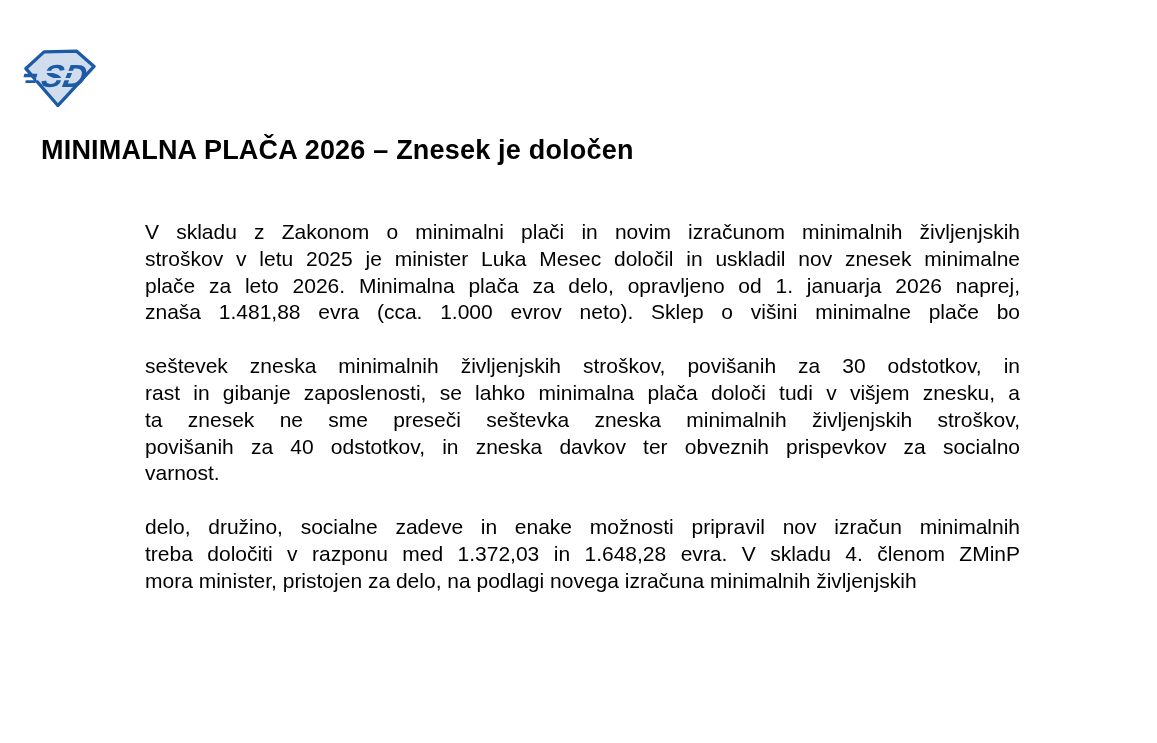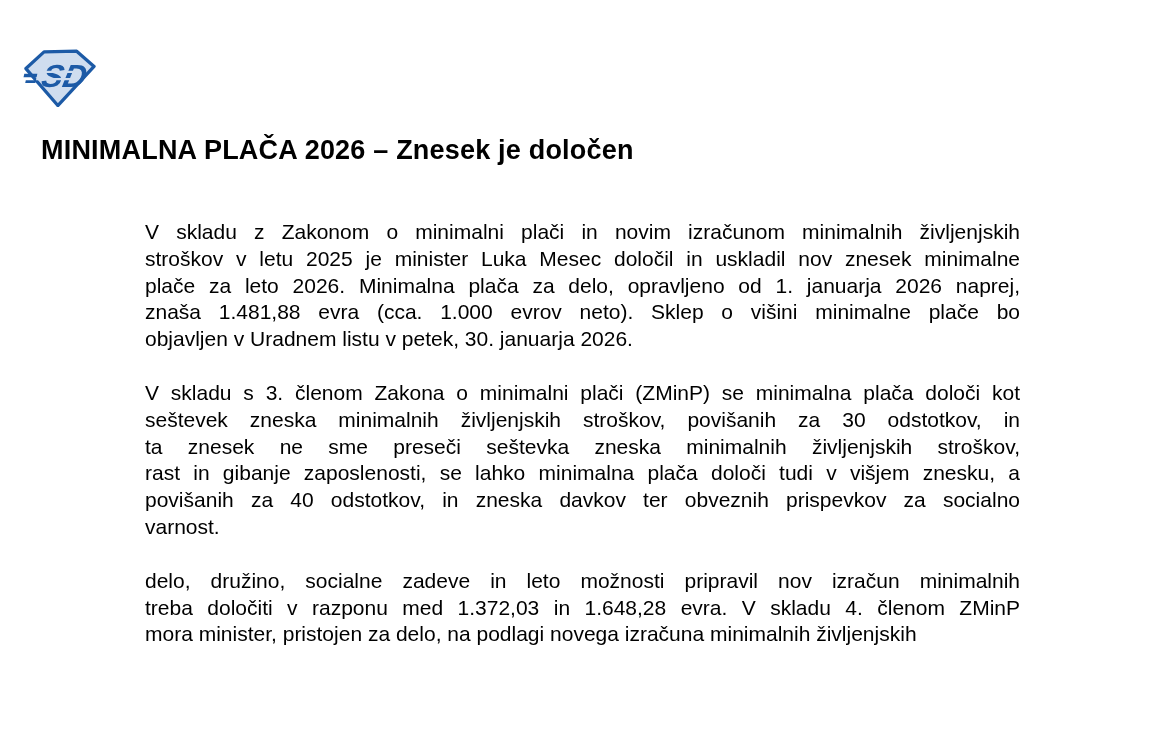--- a/index.html
+++ b/index.html
@@ -76,30 +76,28 @@
   </div>
 
   <h1 class="doc-title">MINIMALNA PLAČA 2026 – Znesek je določen</h1>
 
   <div class="content">
       <div class="para">
         <div class="line">V skladu z Zakonom o minimalni plači in novim izračunom minimalnih življenjskih</div>
         <div class="line">stroškov v letu 2025 je minister Luka Mesec določil in uskladil nov znesek minimalne</div>
         <div class="line">plače za leto 2026. Minimalna plača za delo, opravljeno od 1. januarja 2026 naprej,</div>
         <div class="line">znaša 1.481,88 evra (cca. 1.000 evrov neto). Sklep o višini minimalne plače bo</div>
-        <div class="line last">objavljen v Uradnem listu v petek, 30. januarja 2026.</div>
       </div>
       <div class="para">
-        <div class="line">V skladu s 3. členom Zakona o minimalni plači (ZMinP) se minimalna plača določi kot</div>
         <div class="line">seštevek zneska minimalnih življenjskih stroškov, povišanih za 30 odstotkov, in</div>
+        <div class="line">rast in gibanje zaposlenosti, se lahko minimalna plača določi tudi v višjem znesku, a</div>
         <div class="line">ta znesek ne sme preseči seštevka zneska minimalnih življenjskih stroškov,</div>
-        <div class="line">rast in gibanje zaposlenosti, se lahko minimalna plača določi tudi v višjem znesku, a</div>
         <div class="line">povišanih za 40 odstotkov, in zneska davkov ter obveznih prispevkov za socialno</div>
         <div class="line last">varnost.</div>
       </div>
       <div class="para">
-        <div class="line">delo, družino, socialne zadeve in leto možnosti pripravil nov izračun minimalnih</div>
+        <div class="line">delo, družino, socialne zadeve in enake možnosti pripravil nov izračun minimalnih</div>
         <div class="line">treba določiti v razponu med 1.372,03 in 1.648,28 evra. V skladu 4. členom ZMinP</div>
         <div class="line last">mora minister, pristojen za delo, na podlagi novega izračuna minimalnih življenjskih</div>
       </div>
     </div>
 
 </div>
 
 </body></html>

